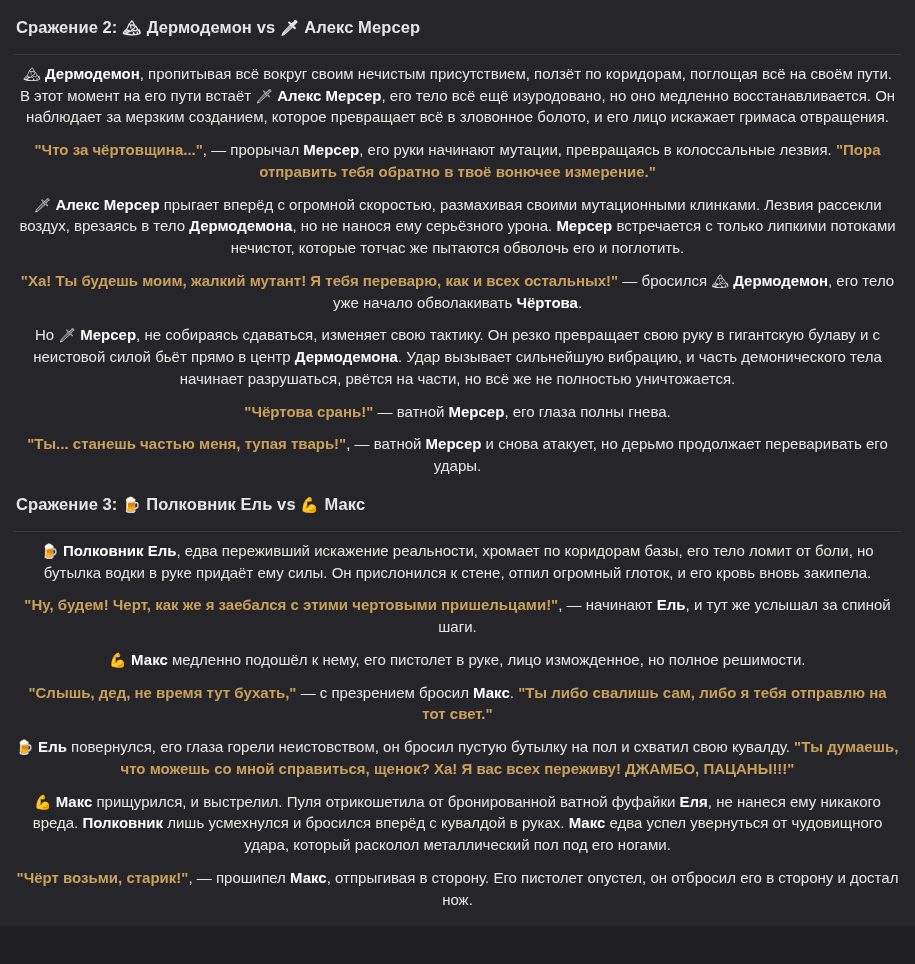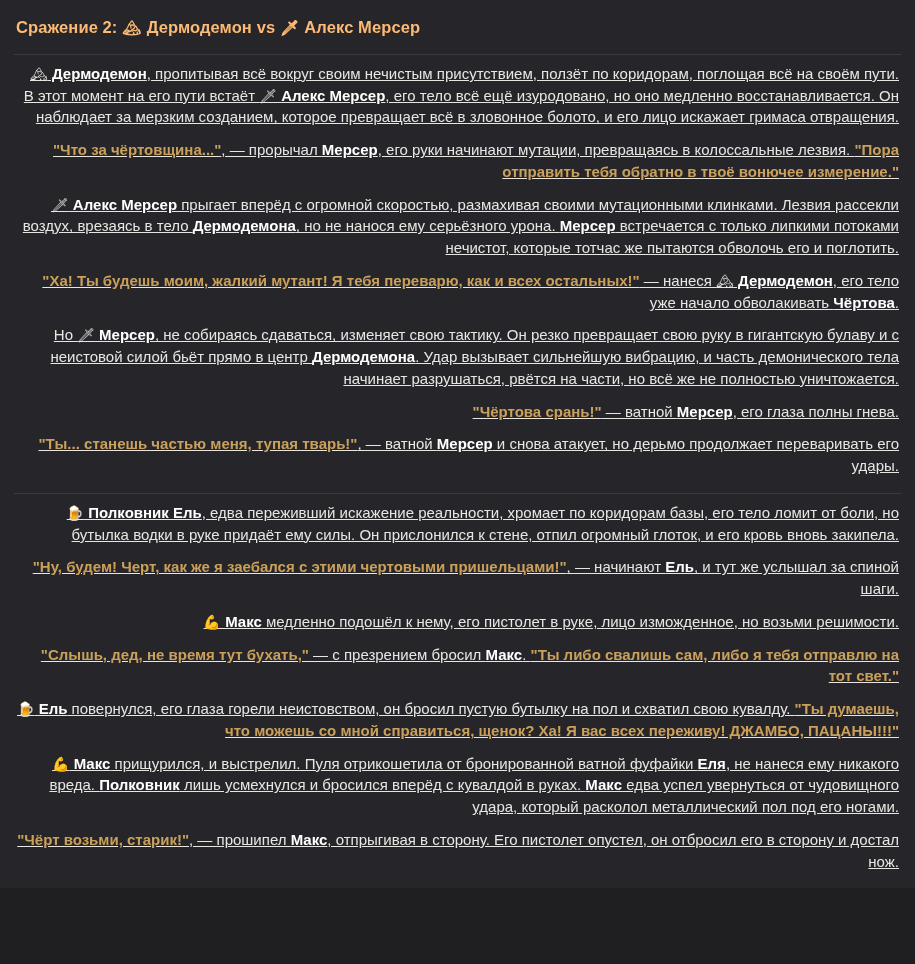--- a/index.html
+++ b/index.html
@@ -20,35 +20,34 @@
     box-sizing: border-box;
     background: #26262a;
     padding: 10px 14px 12px 14px;
   }
   .section {
     margin: 0 0 2px 0;
   }
   .section-header {
     font-weight: bold;
     font-size: 16.5px;
-    color: #fdba74;
+    color: #e5e5e5;
     padding: 6px 2px 8px 2px;
     letter-spacing: 0.1px;
   }
   .divider {
     height: 1px;
     background: #3a3a3f;
     margin: 6px 0 8px 0;
   }
   p.para {
     margin: 0 0 11px 0;
     padding: 0 2px;
     color: #e8e6e3;
-    text-align: right;
-    text-decoration: underline;
+    text-align: center;
   }
   p.para:last-child { margin-bottom: 4px; }
   b, .bold { font-weight: bold; color: #ffffff; }
   .quote { color: #caa05a; font-weight: bold; }
   .emoji {
     font-family: "DejaVu Sans", sans-serif;
     font-size: 14px;
   }
   .hdr-emoji {
     font-family: "DejaVu Sans", sans-serif;
@@ -60,30 +59,31 @@
 <body>
 
 <div class="page">
   <div id="sections-root">
       <div class="section">
         <div class="section-header"><span>Сражение 2: </span><span class="hdr-emoji">🏔 </span><span>Дермодемон </span><span>vs </span><span class="hdr-emoji">🗡 </span><span>Алекс Мерсер</span></div>
         <div class="divider"></div>
         <p class="para"><span class="emoji">🏔</span><span class="bold"> Дермодемон</span><span>, пропитывая всё вокруг своим нечистым присутствием, ползёт по коридорам, поглощая всё на своём пути. В этот момент на его пути встаёт </span><span class="emoji">🗡</span><span class="bold"> Алекс Мерсер</span><span>, его тело всё ещё изуродовано, но оно медленно восстанавливается. Он наблюдает за мерзким созданием, которое превращает всё в зловонное болото, и его лицо искажает гримаса отвращения.</span></p>
         <p class="para"><span class="quote">"Что за чёртовщина..."</span><span>, — прорычал </span><span class="bold">Мерсер</span><span>, его руки начинают мутации, превращаясь в колоссальные лезвия. </span><span class="quote">"Пора отправить тебя обратно в твоё вонючее измерение."</span></p>
         <p class="para"><span class="emoji">🗡</span><span class="bold"> Алекс Мерсер</span><span> прыгает вперёд с огромной скоростью, размахивая своими мутационными клинками. Лезвия рассекли воздух, врезаясь в тело </span><span class="bold">Дермодемона</span><span>, но не нанося ему серьёзного урона. </span><span class="bold">Мерсер</span><span> встречается с только липкими потоками нечистот, которые тотчас же пытаются обволочь его и поглотить.</span></p>
-        <p class="para"><span class="quote">"Ха! Ты будешь моим, жалкий мутант! Я тебя переварю, как и всех остальных!"</span><span> — нанеся </span><span class="emoji">🏔</span><span class="bold"> Дермодемон</span><span>, его тело уже начало обволакивать </span><span class="bold">Чёртова</span><span>.</span></p>
+        <p class="para"><span class="quote">"Ха! Ты будешь моим, жалкий мутант! Я тебя переварю, как и всех остальных!"</span><span> — бросился </span><span class="emoji">🏔</span><span class="bold"> Дермодемон</span><span>, его тело уже начало обволакивать </span><span class="bold">Чёртова</span><span>.</span></p>
         <p class="para"><span>Но </span><span class="emoji">🗡</span><span class="bold"> Мерсер</span><span>, не собираясь сдаваться, изменяет свою тактику. Он резко превращает свою руку в гигантскую булаву и с неистовой силой бьёт прямо в центр </span><span class="bold">Дермодемона</span><span>. Удар вызывает сильнейшую вибрацию, и часть демонического тела начинает разрушаться, рвётся на части, но всё же не полностью уничтожается.</span></p>
         <p class="para"><span class="quote">"Чёртова срань!"</span><span> — ватной </span><span class="bold">Мерсер</span><span>, его глаза полны гнева.</span></p>
         <p class="para"><span class="quote">"Ты... станешь частью меня, тупая тварь!"</span><span>, — ватной </span><span class="bold">Мерсер</span><span> и снова атакует, но дерьмо продолжает переваривать его удары.</span></p>
       </div>
       <div class="spacer"></div>
       <div class="section">
+        <div class="section-header"><span>Сражение 3: </span><span class="hdr-emoji">🍺 </span><span>Полковник Ель </span><span>vs </span><span class="hdr-emoji">💪 </span><span>Макс</span></div>
         <div class="divider"></div>
         <p class="para"><span class="emoji">🍺</span><span class="bold"> Полковник Ель</span><span>, едва переживший искажение реальности, хромает по коридорам базы, его тело ломит от боли, но бутылка водки в руке придаёт ему силы. Он прислонился к стене, отпил огромный глоток, и его кровь вновь закипела.</span></p>
         <p class="para"><span class="quote">"Ну, будем! Черт, как же я заебался с этими чертовыми пришельцами!"</span><span>, — начинают </span><span class="bold">Ель</span><span>, и тут же услышал за спиной шаги.</span></p>
-        <p class="para"><span class="emoji">💪</span><span class="bold"> Макс</span><span> медленно подошёл к нему, его пистолет в руке, лицо изможденное, но возьми решимости.</span></p>
+        <p class="para"><span class="emoji">💪</span><span class="bold"> Макс</span><span> медленно подошёл к нему, его пистолет в руке, лицо изможденное, но полное решимости.</span></p>
         <p class="para"><span class="quote">"Слышь, дед, не время тут бухать,"</span><span> — с презрением бросил </span><span class="bold">Макс</span><span>. </span><span class="quote">"Ты либо свалишь сам, либо я тебя отправлю на тот свет."</span></p>
         <p class="para"><span class="emoji">🍺</span><span class="bold"> Ель</span><span> повернулся, его глаза горели неистовством, он бросил пустую бутылку на пол и схватил свою кувалду. </span><span class="quote">"Ты думаешь, что можешь со мной справиться, щенок? Ха! Я вас всех переживу! ДЖАМБО, ПАЦАНЫ!!!"</span></p>
         <p class="para"><span class="emoji">💪</span><span class="bold"> Макс</span><span> прищурился, и выстрелил. Пуля отрикошетила от бронированной ватной фуфайки </span><span class="bold">Еля</span><span>, не нанеся ему никакого вреда. </span><span class="bold">Полковник</span><span> лишь усмехнулся и бросился вперёд с кувалдой в руках. </span><span class="bold">Макс</span><span> едва успел увернуться от чудовищного удара, который расколол металлический пол под его ногами.</span></p>
         <p class="para"><span class="quote">"Чёрт возьми, старик!"</span><span>, — прошипел </span><span class="bold">Макс</span><span>, отпрыгивая в сторону. Его пистолет опустел, он отбросил его в сторону и достал нож.</span></p>
       </div>
     </div>
 </div>
 
 </body></html>

